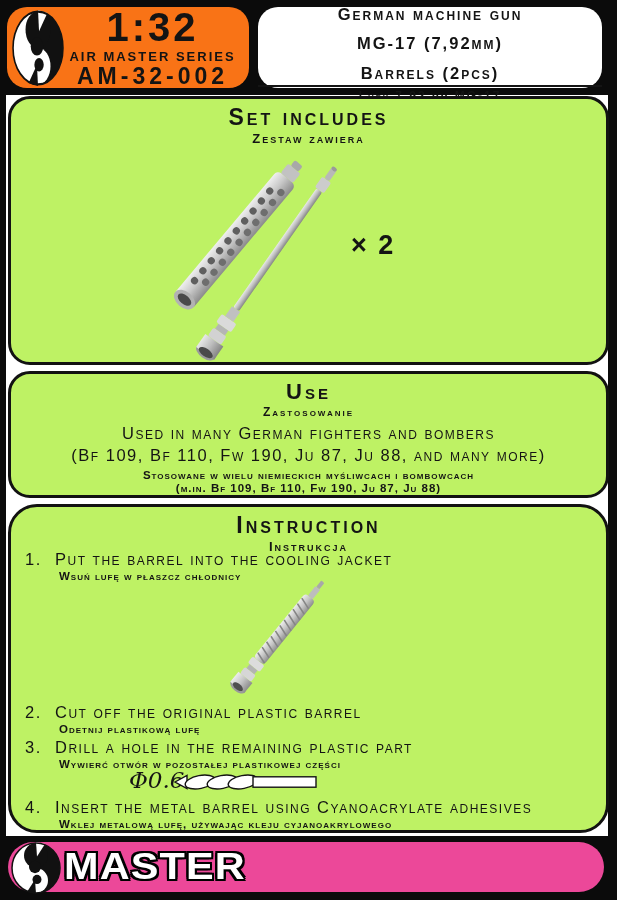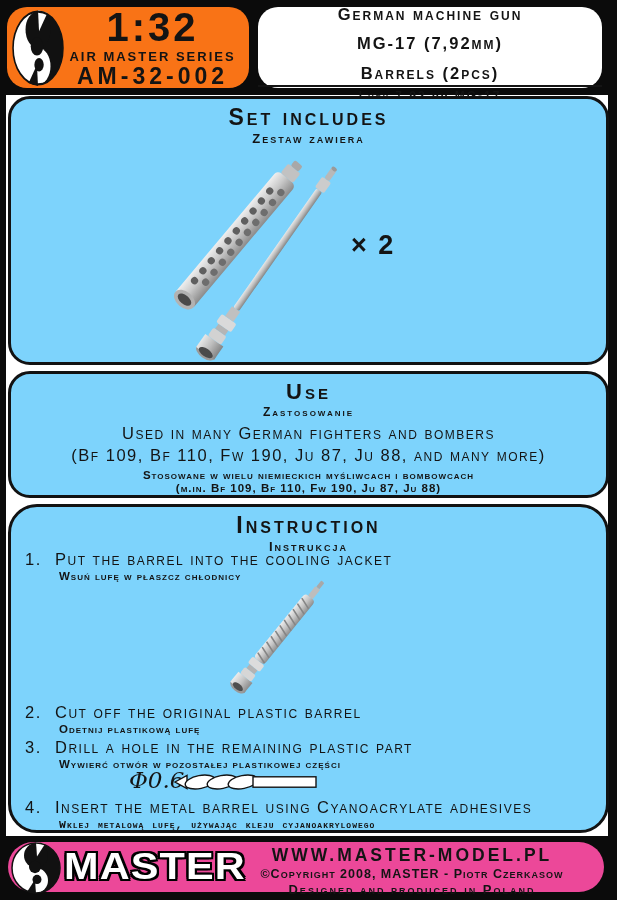--- a/index.html
+++ b/index.html
@@ -23,21 +23,21 @@
   .hdr-left .idblock{flex:1;text-align:center;line-height:1;margin-right:8px;}
   .scale{font-size:40px;font-weight:bold;letter-spacing:3px;}
   .series{font-size:13px;letter-spacing:2px;margin-top:3px;font-weight:bold;}
   .pcode{font-size:23px;letter-spacing:4px;margin-top:2px;font-weight:bold;}
   .hdr-right{position:absolute;left:258px;top:7px;width:344px;height:81px;background:#fff;border-radius:20px;
     display:flex;flex-direction:column;align-items:center;justify-content:center;padding-top:2px;box-sizing:border-box;}
   .ptitle{font-size:16.5px;font-weight:bold;letter-spacing:2px;line-height:17.5px;margin-top:12px;}
   .tdivider{width:100%;height:0;border-top:2px solid #141414;margin:3px 0 2px 0;}
   .psub{font-size:12px;font-weight:bold;letter-spacing:2px;}
   
-  .panel{position:absolute;left:8px;width:601px;background:#7dd3fc;border:3px solid #121212;border-radius:22px;box-sizing:border-box;}
+  .panel{position:absolute;left:8px;width:601px;background:#bef264;border:3px solid #121212;border-radius:22px;box-sizing:border-box;}
   .p-set{top:96px;height:269px;}
   .p-use{top:371px;height:127px;}
   .p-ins{top:504px;height:329px;border-radius:29px;}
   .sec-title{text-align:center;font-size:23px;font-weight:bold;letter-spacing:3px;margin-top:6px;line-height:1.1;}
   .sec-sub{text-align:center;font-size:13px;font-weight:bold;letter-spacing:2px;margin-top:1px;}
   .qty{position:absolute;left:340px;top:131px;font-size:27px;letter-spacing:2px;font-weight:bold;}
   .use-line{position:absolute;left:0;width:100%;text-align:center;font-size:16.5px;letter-spacing:1.5px;}
   .use-pl{position:absolute;left:0;width:100%;text-align:center;font-size:11.5px;letter-spacing:1px;font-weight:bold;}
   .step{position:absolute;left:14px;font-size:16.5px;letter-spacing:1.5px;display:flex;}
   .step .num{width:30px;flex:0 0 auto;}
@@ -232,36 +232,31 @@
         <ellipse cx="49" cy="9" rx="15" ry="6.5" transform="rotate(-11 49 9)"></ellipse>
         <ellipse cx="70" cy="9" rx="15" ry="6.5" transform="rotate(-11 70 9)"></ellipse>
         <rect x="80" y="3.8" width="63" height="10.4"></rect>
       </g>
     </svg>
 
     <div class="step sc nw" style="top:291px;">
       <span class="num">4.</span>
       <span>Insert the metal barrel using Cyanoacrylate adhesives</span>
     </div>
-    <div class="step-pl sc nw" style="top:311px;font-family:Liberation Mono, monospace;">Wklej metalową lufę, używając kleju cyjanoakrylowego</div>
+    <div class="step-pl sc nw" style="top:311px;">Wklej metalową lufę, używając kleju cyjanoakrylowego</div>
   </div>
 
   <div class="ftr-box">
     <svg class="ftr-logo" width="50" height="52" viewBox="0 0 50 50" preserveAspectRatio="none">
       <circle cx="25" cy="25" r="24" fill="#ffffff"></circle>
       <path d="M25 1 A24 24 0 0 1 25 49 Z" fill="#111111"></path>
       <circle cx="25" cy="13" r="12" fill="#111111"></circle>
       <circle cx="25" cy="37" r="12" fill="#ffffff"></circle>
       <circle cx="24" cy="24" r="6" fill="#111111"></circle>
       <circle cx="26" cy="36" r="4.5" fill="#111111"></circle>
       <path d="M25 0 L34 2 L26 14 Z" fill="#ffffff"></path>
       <path d="M25 50 L16 48 L24 36 Z" fill="#111111"></path>
       <circle cx="25" cy="25" r="24" fill="none" stroke="#111111" stroke-width="1.5"></circle>
     </svg>
     <div class="brand nw">MASTER</div>
-    <div class="ftr-text">
-      <div class="www nw">WWW.MASTER-MODEL.PL</div>
-      <div class="copyr sc nw">©Copyright 2008, MASTER - Piotr Czerkasow</div>
-      <div class="prod sc nw">Designed and produced in Poland</div>
-    </div>
   </div>
 
 </div>
 
 </body></html>

